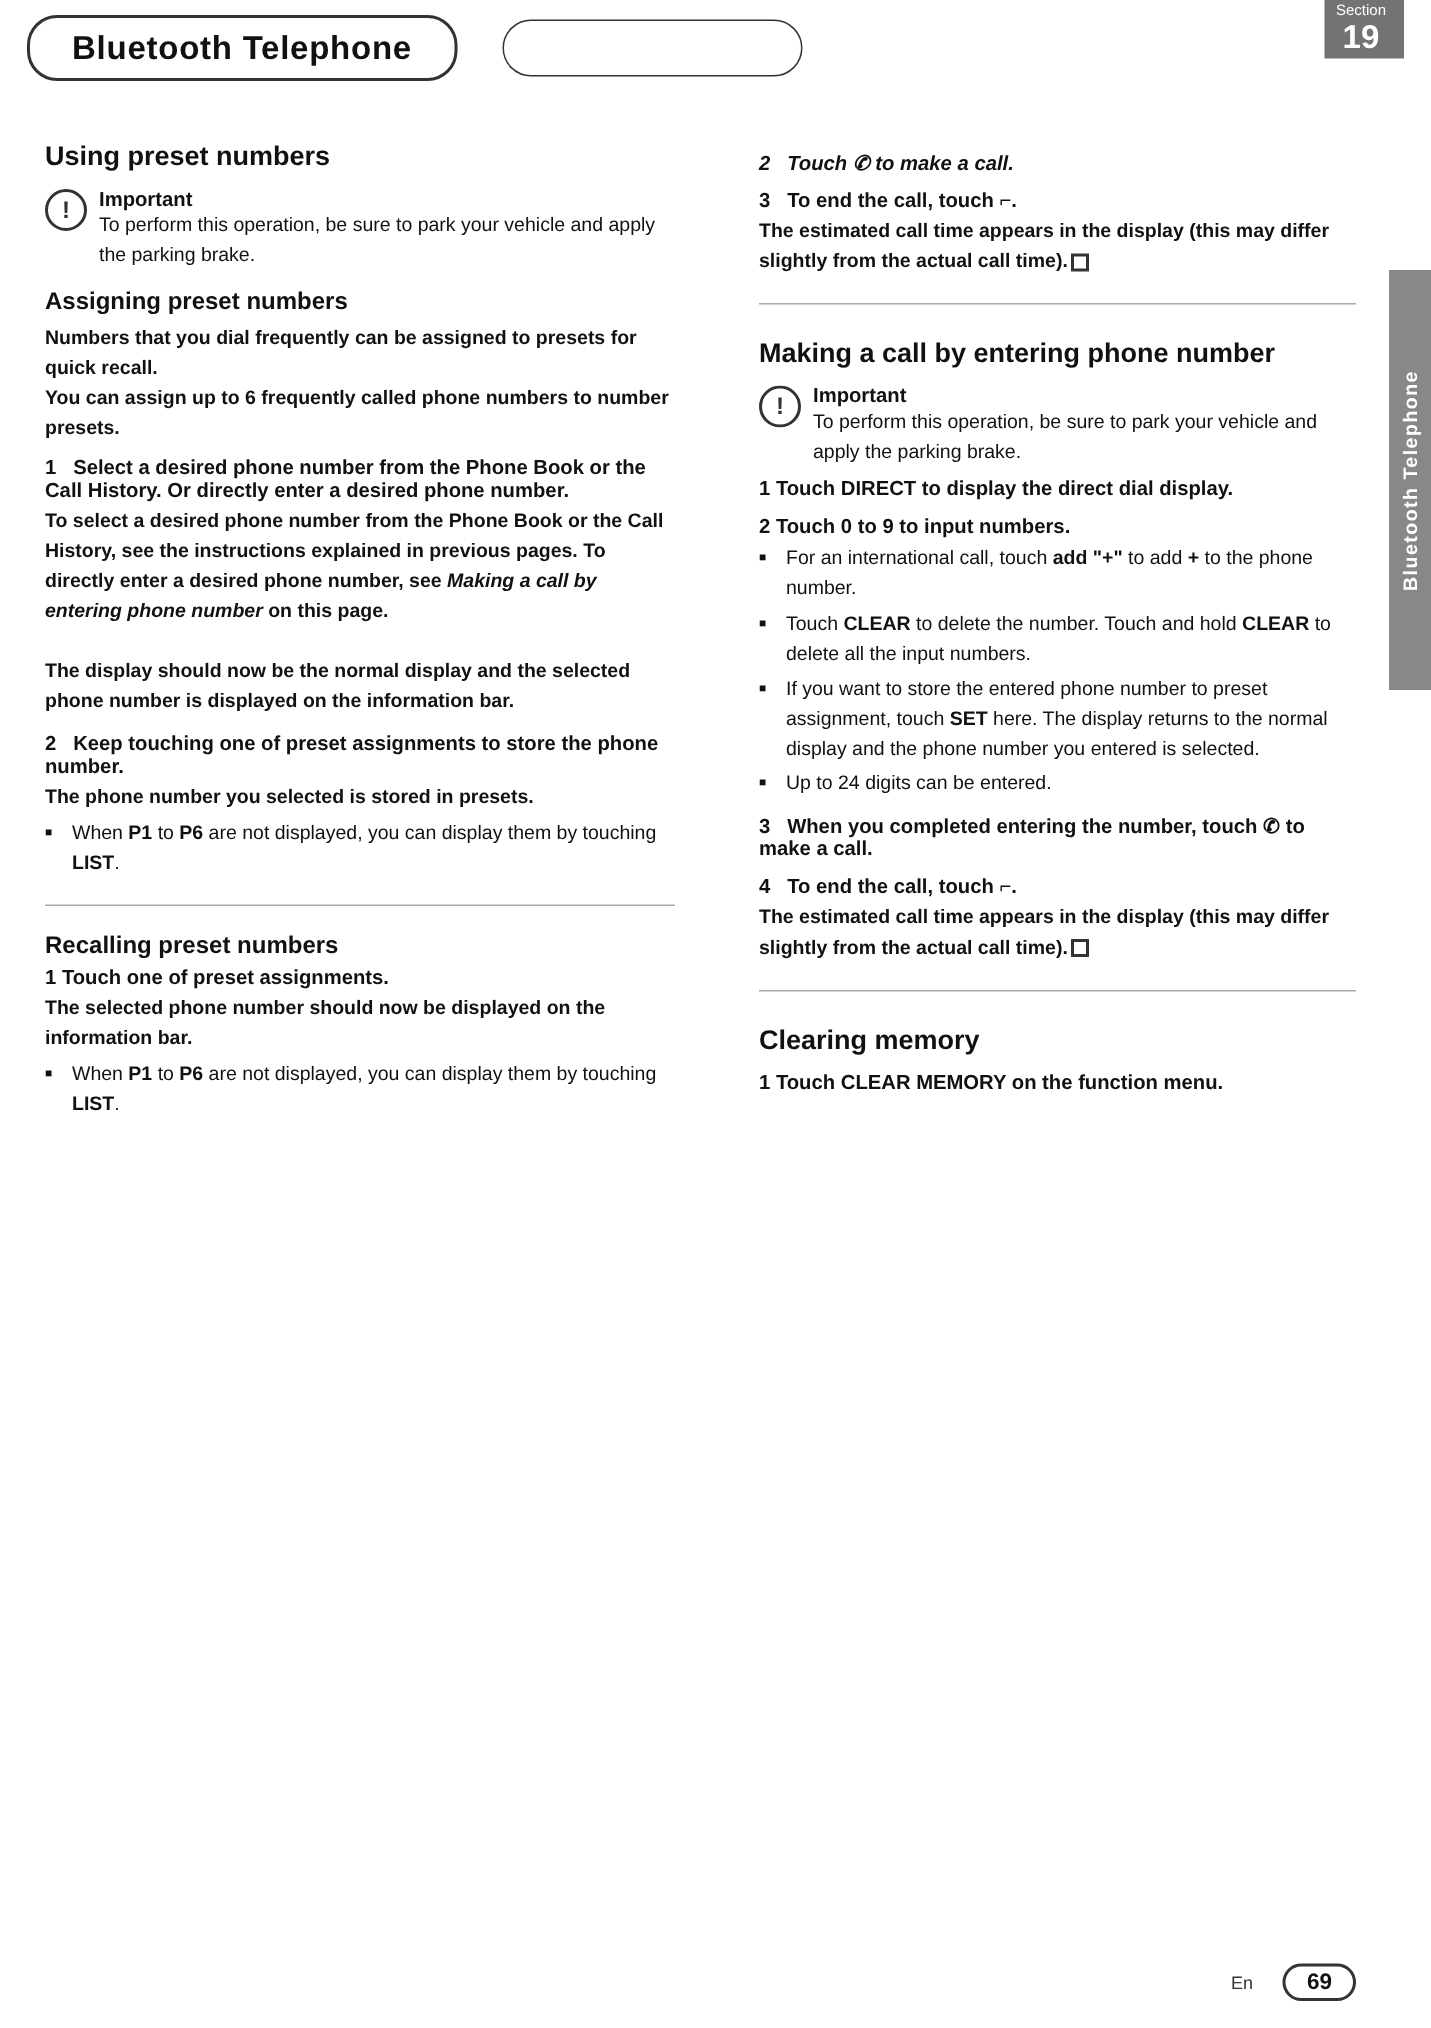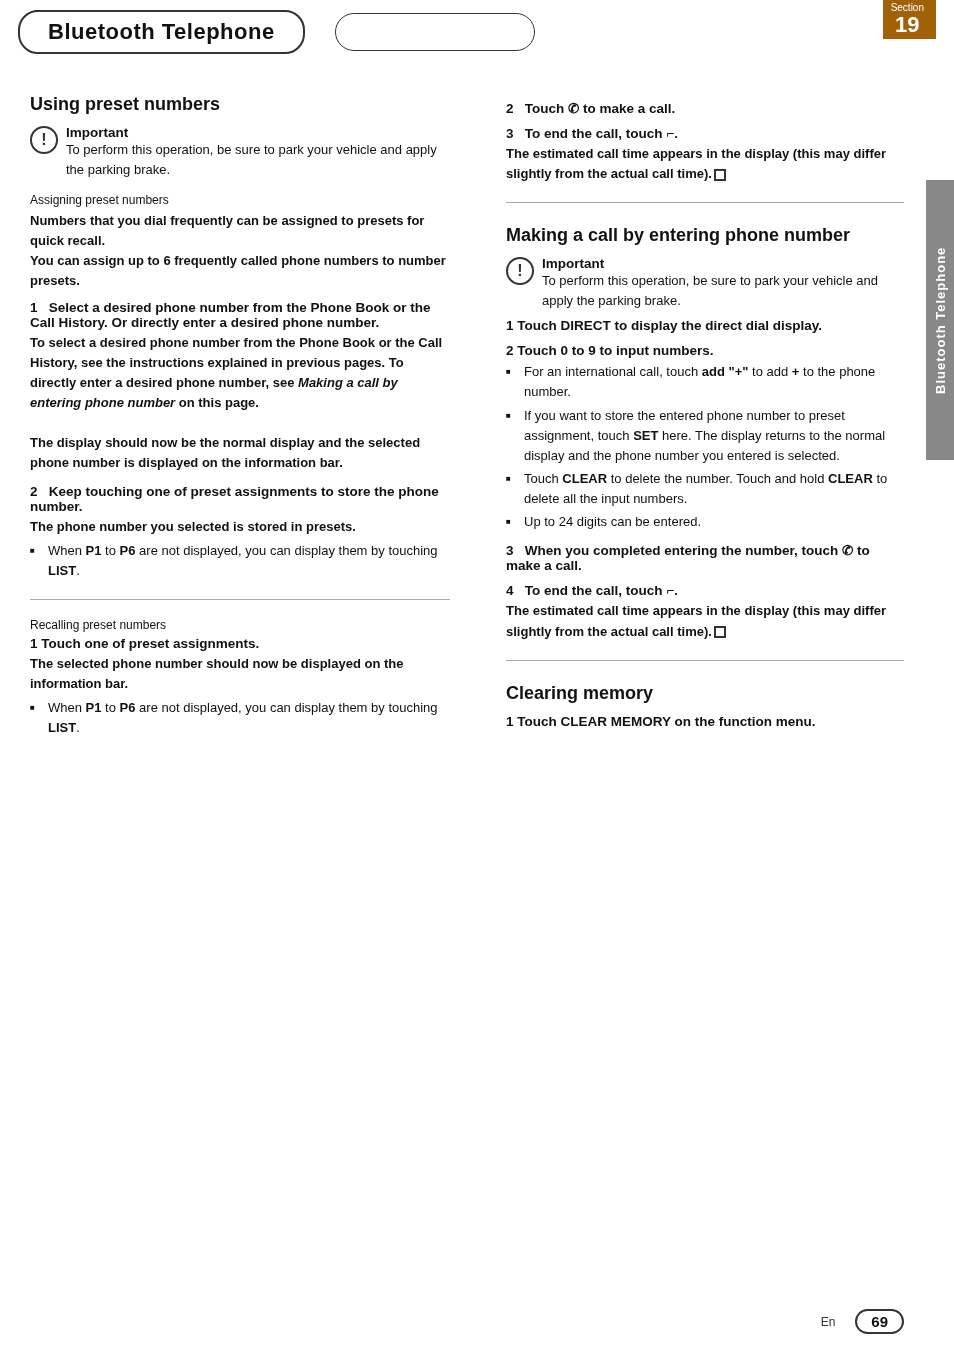--- a/index.html
+++ b/index.html
@@ -37,21 +37,21 @@
       padding: 7px 60px;
       margin-left: 30px;
       display: inline-block;
       min-width: 200px;
       height: 38px;
     }
     .section-badge {
       position: absolute;
       right: 18px;
       top: 0;
-      background: #a16207;
+      background: #737373;
       color: #fff;
       padding: 2px 12px 2px 8px;
       font-size: 11px;
       font-weight: bold;
       display: flex;
       flex-direction: column;
       align-items: center;
     }
     .section-badge .section-label {
       font-size: 10px;
@@ -100,22 +100,22 @@
     }
 
     
     .section-heading {
       font-size: 18px;
       font-weight: 900;
       margin-bottom: 10px;
       margin-top: 22px;
     }
     .subsection-heading {
-      font-size: 12px;
-      font-weight: 400;
+      font-size: 16px;
+      font-weight: 700;
       margin-bottom: 4px;
       margin-top: 14px;
     }
 
     
     .important-box {
       display: flex;
       align-items: flex-start;
       gap: 8px;
       margin-bottom: 8px;
@@ -279,21 +279,21 @@
       <div class="step-body">The selected phone number should now be displayed on the information bar.</div>
       <ul class="bullet-list">
         <li>When <strong>P1</strong> to <strong>P6</strong> are not displayed, you can display them by touching <strong>LIST</strong>.</li>
       </ul>
     </div>
 
   </div>
 
   <div class="right-col">
 
-    <div class="step" style="margin-top:28px;">
+    <div class="step" style="margin-top:28px;font-style:italic;">
       <div class="step-header">2&nbsp;&nbsp;&nbsp;Touch ✆ to make a call.</div>
     </div>
 
     <div class="step">
       <div class="step-header">3&nbsp;&nbsp;&nbsp;To end the call, touch ⌐.</div>
       <div class="step-body">
         The estimated call time appears in the display (this may differ slightly from the actual call time).<span class="square-sym"></span>
       </div>
     </div>
 
@@ -315,22 +315,22 @@
     </div>
 
     <div class="step">
       <div class="step-header">1   Touch DIRECT to display the direct dial display.</div>
     </div>
 
     <div class="step">
       <div class="step-header">2   Touch 0 to 9 to input numbers.</div>
       <ul class="bullet-list">
         <li>For an international call, touch <strong>add "+"</strong> to add <strong>+</strong> to the phone number.</li>
+        <li>Touch <strong>CLEAR</strong> to delete the number. Touch and hold <strong>CLEAR</strong> to delete all the input numbers.</li>
         <li>If you want to store the entered phone number to preset assignment, touch <strong>SET</strong> here. The display returns to the normal display and the phone number you entered is selected.</li>
-        <li>Touch <strong>CLEAR</strong> to delete the number. Touch and hold <strong>CLEAR</strong> to delete all the input numbers.</li>
         <li>Up to 24 digits can be entered.</li>
       </ul>
     </div>
 
     <div class="step">
       <div class="step-header">3&nbsp;&nbsp;&nbsp;When you completed entering the number, touch ✆ to make a call.</div>
     </div>
 
     <div class="step">
       <div class="step-header">4&nbsp;&nbsp;&nbsp;To end the call, touch ⌐.</div>

